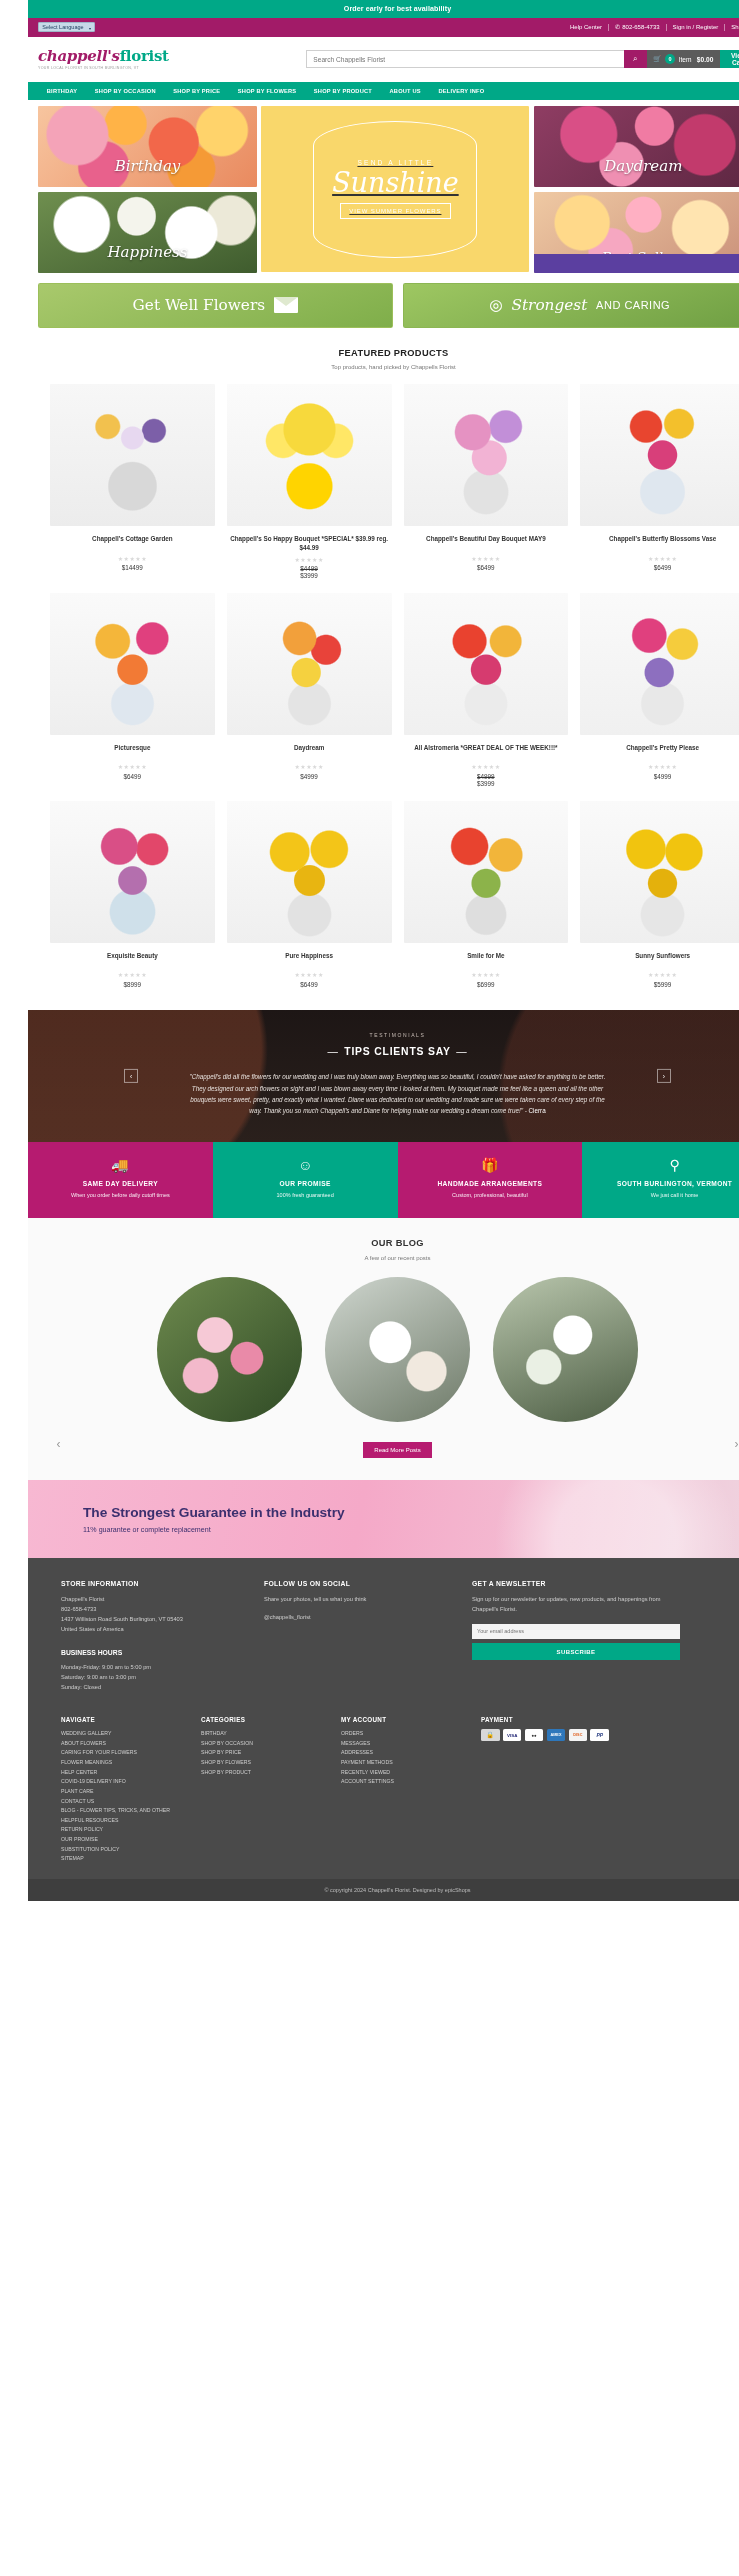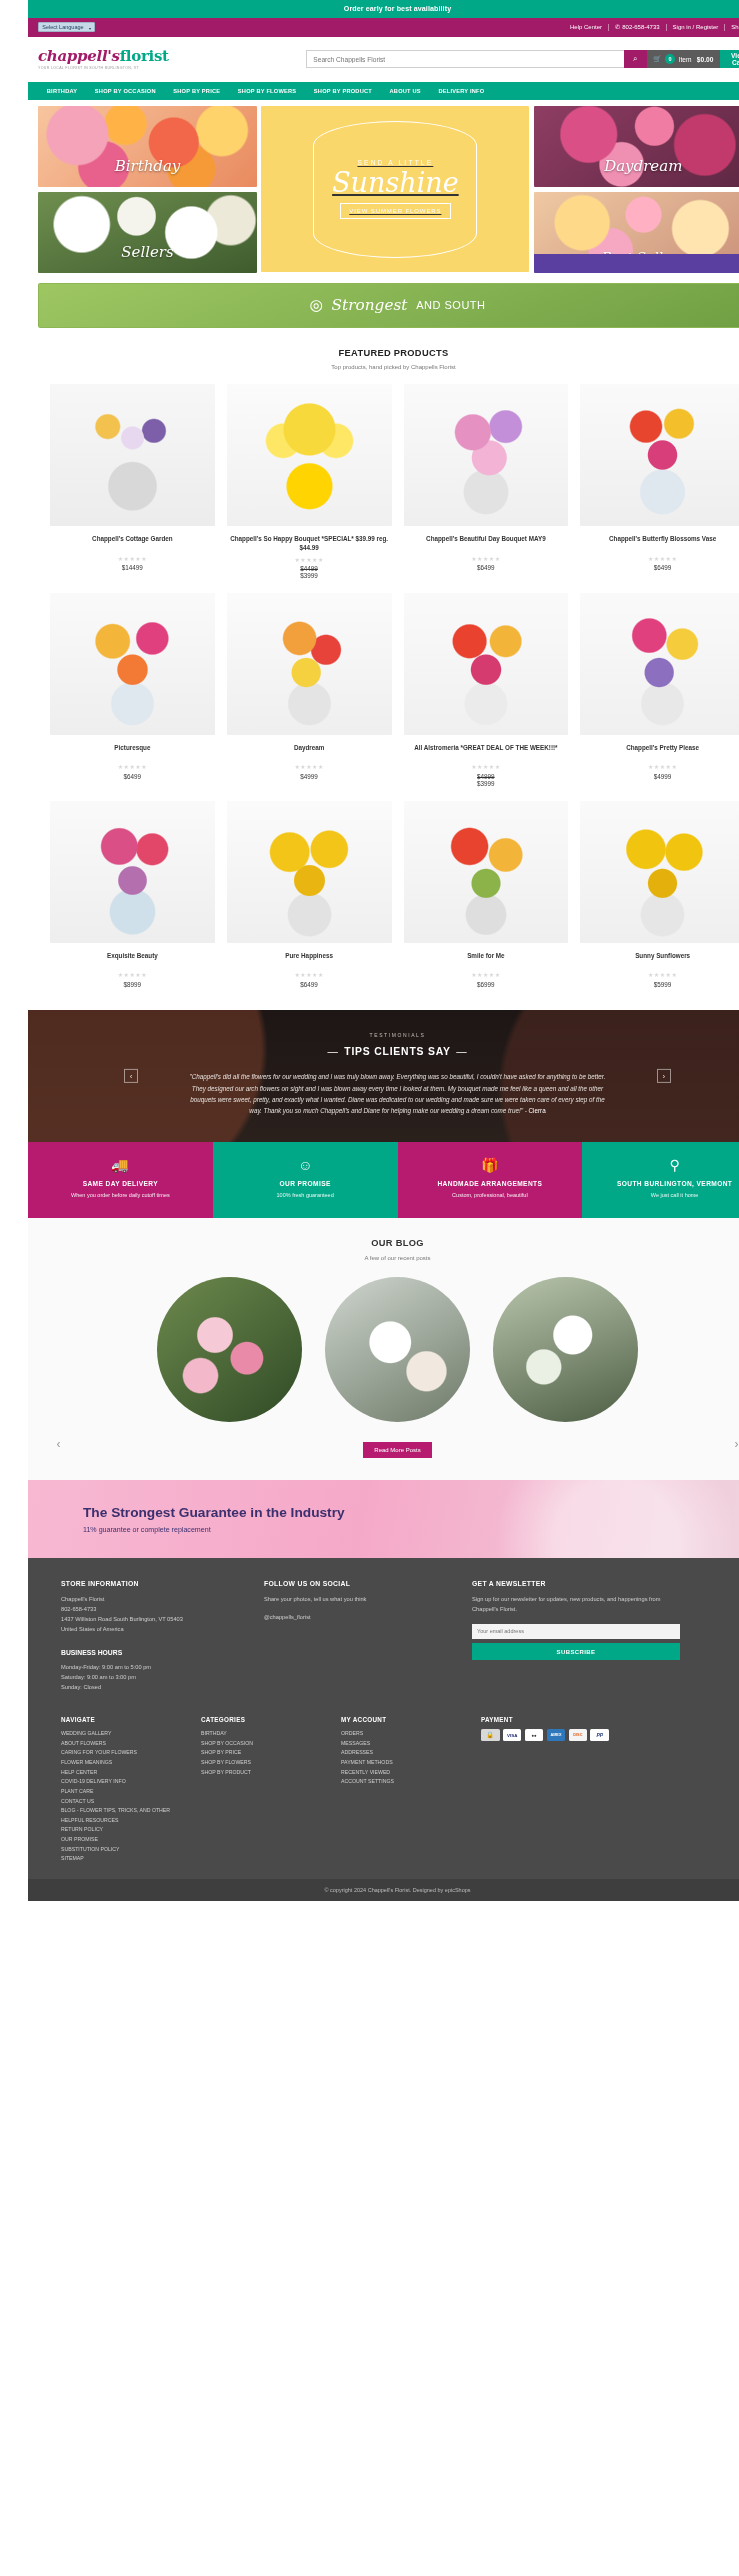--- a/index.html
+++ b/index.html
@@ -702,21 +702,21 @@
     <a>ABOUT US</a>
     <a>DELIVERY INFO</a>
   </div>
 
   <div class="hero">
     <div class="hero-col side">
       <div class="tile t-birthday">
         <span class="tile-label">Birthday</span>
       </div>
       <div class="tile t-sympathy">
-        <span class="tile-label">Sellers</span>
+        <span class="tile-label">Happiness</span>
       </div>
     </div>
     <div class="hero-col mid">
       <div class="tile t-sunshine">
         <div class="sun-inner">
           <div class="sun-l1">SEND A LITTLE</div>
           <div class="sun-l2">Sunshine</div>
           <div class="sun-btn">VIEW SUMMER FLOWERS</div>
         </div>
       </div>
@@ -725,24 +725,28 @@
       <div class="tile t-romance">
         <span class="tile-label">Daydream</span>
       </div>
       <div class="tile t-best">
         <span class="tile-label small">Best Sellers</span>
       </div>
     </div>
   </div>
 
   <div class="banner-row">
+    <div class="banner b1">
+      <span>Get Well Flowers</span>
+      <span class="env"></span>
+    </div>
     <div class="banner b2">
       <span>◎</span>
       <span>Strongest</span>
-      <span class="small-caps">AND SOUTH</span>
+      <span class="small-caps">AND CARING</span>
     </div>
   </div>
 
   <div class="section-pad">
     <div class="sec-title">FEATURED PRODUCTS</div>
     <div class="sec-sub">Top products, hand picked by Chappells Florist</div>
   </div>
 
   <div class="prod-grid">
     <div class="prod">

